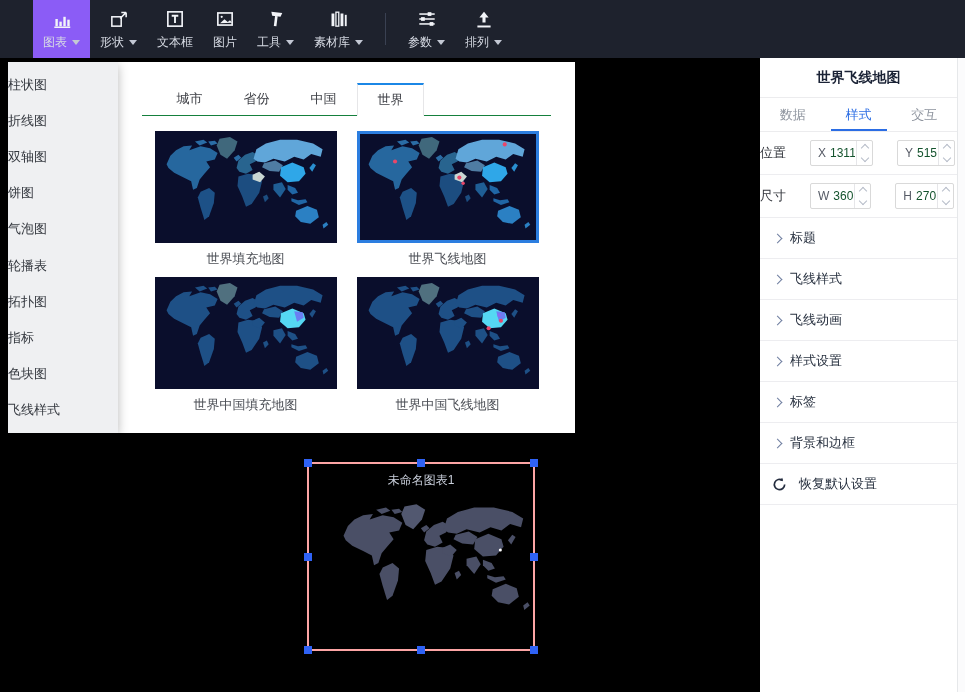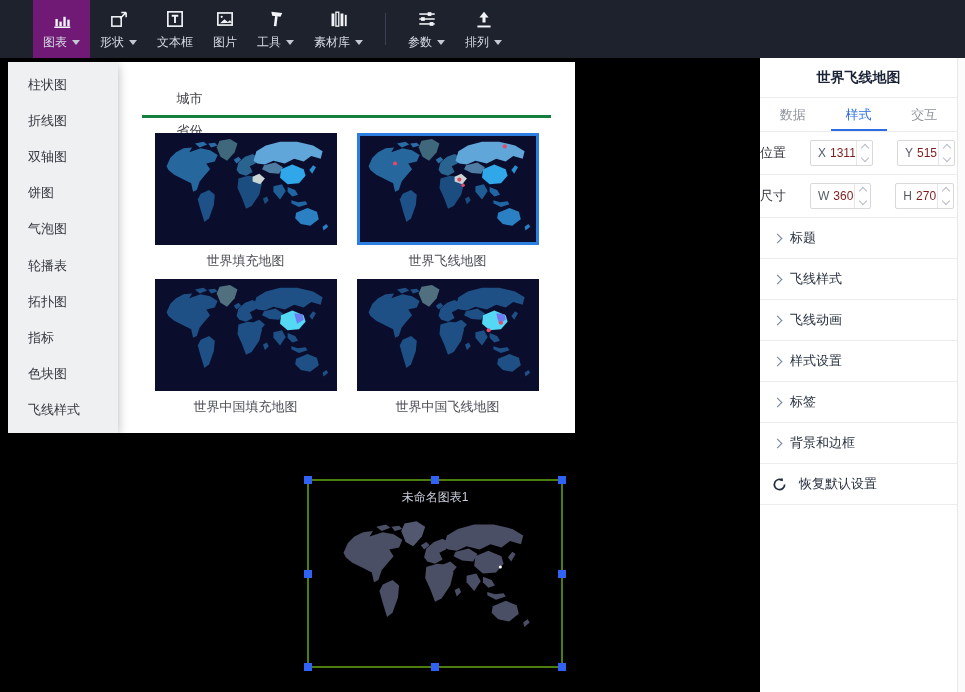--- a/index.html
+++ b/index.html
@@ -4,52 +4,52 @@
 <style>
   html,body{margin:0;padding:0;}
   body{font-family:"Liberation Sans","DejaVu Sans",sans-serif;}
   #screen{position:relative;width:965px;height:692px;background:#fff;overflow:hidden;}
 
   
   .toolbar{position:absolute;left:0;top:0;width:965px;height:58px;background:#1e222d;
            display:flex;align-items:stretch;padding-left:33px;box-sizing:border-box;z-index:40;}
   .tb-btn{display:flex;flex-direction:column;align-items:center;justify-content:center;gap:4px;
           padding:0 10px;color:#d7dbe4;font-size:12px;cursor:pointer;}
-  .tb-btn.active{background:#701a75;}
+  .tb-btn.active{background:#8b5cf6;}
   .tb-icon svg{display:block;}
   .tb-label{display:flex;align-items:center;gap:5px;white-space:nowrap;}
   .caret{width:0;height:0;border-left:4px solid transparent;border-right:4px solid transparent;
          border-top:5px solid #c3c8d4;display:inline-block;}
   .tb-sep{width:1px;background:#3a4152;margin:13px 12px;}
 
   
   .canvas{position:absolute;left:0;top:58px;width:760px;height:634px;background:#000;z-index:1;}
-  .chart-widget{position:absolute;left:307px;top:421px;width:256px;height:189px;
-                border:2px solid #4d7c0f;box-sizing:border-box;}
+  .chart-widget{position:absolute;left:307px;top:404px;width:228px;height:189px;
+                border:2px solid #fca5a5;box-sizing:border-box;}
   .chart-title{position:absolute;left:0;right:0;top:8px;text-align:center;color:#c9cfdb;font-size:12px;}
   .widget-map{position:absolute;left:28px;top:38px;width:196px;height:120px;}
   .handle{position:absolute;width:8px;height:8px;background:#2f62f5;}
   .h-nw{left:-5px;top:-5px;} .h-n{left:50%;margin-left:-4px;top:-5px;} .h-ne{right:-5px;top:-5px;}
   .h-e{right:-5px;top:50%;margin-top:-4px;} .h-se{right:-5px;bottom:-5px;}
   .h-s{left:50%;margin-left:-4px;bottom:-5px;} .h-sw{left:-5px;bottom:-5px;}
   .h-w{left:-5px;top:50%;margin-top:-4px;}
 
   
   .chart-menu{position:absolute;left:8px;top:62px;width:110px;height:371px;background:#eff0f2;
               box-shadow:0 3px 10px rgba(0,0,0,.28);z-index:30;display:flex;flex-direction:column;
               padding:5px 0;box-sizing:border-box;}
-  .menu-item{flex:1;display:flex;align-items:center;padding-left:20px;font-size:13px;color:#34383f;cursor:pointer;}
+  .menu-item{flex:1;display:flex;align-items:center;font-size:13px;color:#34383f;cursor:pointer;}
   .menu-item.selected{background:#ffffff;}
 
   
   .gallery{position:absolute;left:118px;top:62px;width:457px;height:371px;background:#fff;
            box-shadow:3px 3px 12px rgba(0,0,0,.22);z-index:20;box-sizing:border-box;
            padding:21px 0 0 0;}
   .g-tabs{display:flex;height:32px;margin:0 24px 15px 24px;padding-left:14px;
-          border-bottom:3px solid #15803d;box-sizing:content-box;flex-direction:column;}
+          border-bottom:1px solid #15803d;box-sizing:content-box;}
   .g-tab{width:67px;text-align:center;line-height:32px;font-size:13px;color:#3d3f45;cursor:pointer;}
   .g-tab.active{background:#fff;border:1px solid #e6e6e8;border-top:2px solid #1b87e6;
                 border-bottom:1px solid #fff;line-height:29px;margin-bottom:-1px;box-sizing:border-box;}
   .g-grid{display:grid;grid-template-columns:182px 182px;column-gap:20px;justify-content:center;}
   .g-item{margin:0;text-align:center;}
   .g-thumb{width:182px;height:112px;background:#0a0e2c;position:relative;box-sizing:border-box;
            padding:4px;cursor:pointer;}
   .g-item.selected .g-thumb{border:3px solid #2c7ee0;padding:1px;}
   .g-thumb svg{width:100%;height:100%;display:block;}
   .g-label{font-size:13px;color:#4b4e55;margin:7px 0 9px 0;}
@@ -82,21 +82,21 @@
   .insp-tab{flex:1;text-align:center;line-height:33px;color:#8e949e;cursor:pointer;position:relative;}
   .insp-tab.active{color:#2b6de4;}
   .insp-tab.active::after{content:"";position:absolute;left:50%;bottom:0;width:56px;margin-left:-28px;
                           height:2px;background:#2b6de4;}
   .field-row{display:flex;align-items:center;gap:24px;height:42px;padding:0 6px 0 0;
              border-bottom:1px solid #ededf0;}
   .field-label{color:#33363d;flex:0 0 auto;}
   .num-input{display:flex;align-items:center;border:1px solid #d9d9d9;border-radius:2px;height:26px;
              width:63px;position:relative;padding:0 17px 0 7px;box-sizing:border-box;background:#fff;}
   .ni-prefix{color:#565b66;margin-right:4px;font-size:12px;}
-  .ni-value{color:#7f1d1d;font-size:12px;overflow:hidden;white-space:nowrap;text-align:right;}
+  .ni-value{color:#14532d;font-size:12px;overflow:hidden;white-space:nowrap;text-align:right;}
   .ni-spin{position:absolute;right:0;top:0;bottom:0;width:15px;border-left:1px solid #e6e6e9;
            display:flex;flex-direction:column;align-items:center;justify-content:space-evenly;cursor:pointer;}
   .chev-up{width:5px;height:5px;border-left:1px solid #b6bcc8;border-top:1px solid #b6bcc8;
            transform:rotate(45deg);display:block;}
   .chev-down{width:5px;height:5px;border-right:1px solid #b6bcc8;border-bottom:1px solid #b6bcc8;
            transform:rotate(45deg);display:block;}
   .section{display:flex;align-items:center;gap:9px;height:40px;padding:0 14px;
            border-bottom:1px solid #ededf0;cursor:pointer;}
   .sec-chev{width:6px;height:6px;border-right:1.5px solid #6f7ea0;border-bottom:1.5px solid #6f7ea0;
             transform:rotate(-45deg);flex:0 0 auto;}

